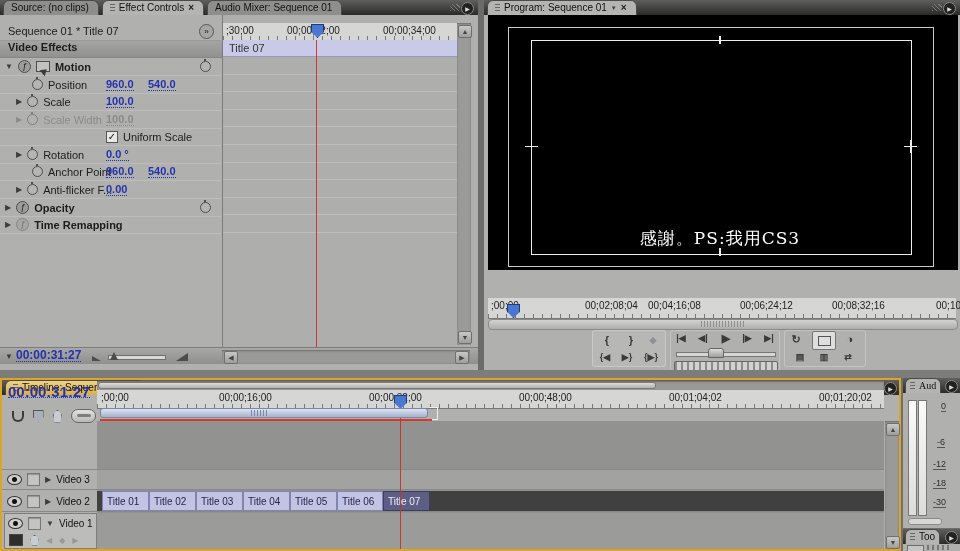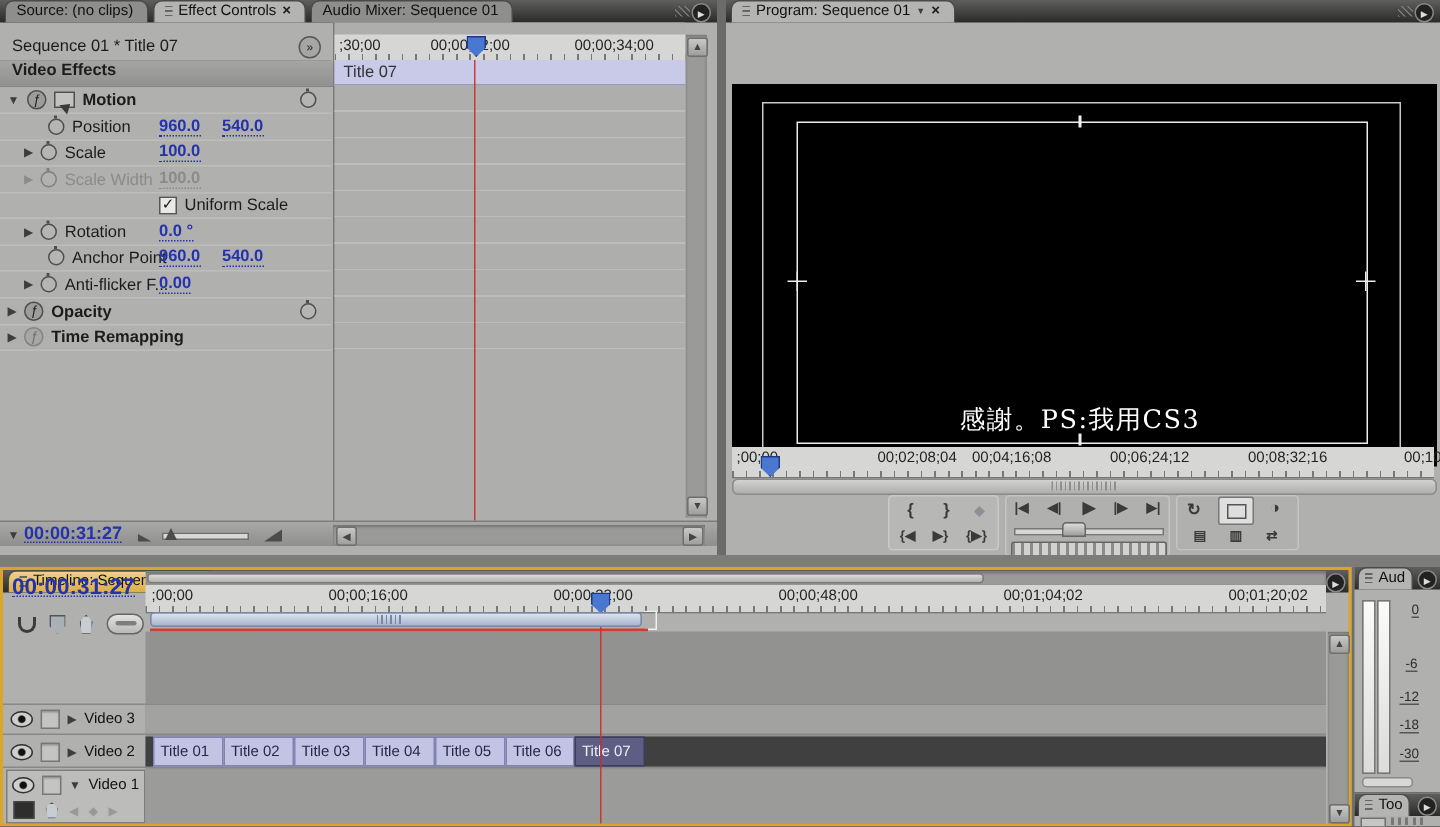--- a/index.html
+++ b/index.html
@@ -216,21 +216,21 @@
       <div class="tab active">
         <span class="grip"></span>
         <span>Program: Sequence 01</span>
         <span class="tri" style="font-size:6px;">▼</span>
         <span class="xbtn">×</span>
       </div>
       <span class="pgrip" style="right:18px;"></span>
       <span class="pmenu" style="right:4px;">▶</span>
     </div>
 
-    <div class="abs" style="left:4px;top:15px;width:470px;height:255px;background:#000;margin-top:41px;">
+    <div class="abs" style="left:4px;top:15px;width:470px;height:255px;background:#000;">
       <div class="abs" style="left:20px;top:12px;width:424px;height:238px;border:1px solid #c9c9c9;"></div>
       <div class="abs" style="left:43px;top:25px;width:379px;height:213px;border:1px solid #ededed;"></div>
       <span class="crosshair" style="left:37px;top:125px;"></span>
       <span class="crosshair" style="left:416px;top:125px;"></span>
       <span class="vtick" style="left:231px;top:21px;"></span>
       <span class="vtick" style="left:231px;top:233px;"></span>
       <span style="position:absolute;left:232px;top:212px;transform:translateX(-50%);color:#fff;font-size:17px;font-family:'DejaVu Serif',serif;white-space:nowrap;letter-spacing:1px;">感謝。PS:我用CS3</span>
     </div>
 
 
@@ -367,21 +367,21 @@
 
     <span class="redline" style="left:398px;top:38px;height:131px;"></span>
 
     <div class="strack" style="left:883px;top:41px;width:14px;height:128px;"></div>
     <span class="sbtn" style="left:884px;top:43px;">▲</span>
     <span class="sbtn" style="left:884px;top:156px;">▼</span>
   </div>
 
   <div class="panel" style="left:903px;top:378px;width:57px;height:150px;">
     <div class="tabbar" style="height:15px;">
-      <div class="tab active" style="padding:0 4px;margin-left:2px;">
+      <div class="tab active" style="padding:0 4px;margin-left:2px;font-family:Liberation Serif, serif;">
         <span class="grip"></span>
         <span>Aud</span>
       </div>
       <span class="pmenu" style="right:2px;">▶</span>
     </div>
     <span class="meterbar" style="left:5px;top:22px;height:114px;"></span>
     <span class="meterbar" style="left:15px;top:22px;height:114px;"></span>
     <span class="mlabel" style="left:38px;top:24px;">0</span>
     <span class="mlabel" style="left:34px;top:60px;">-6</span>
     <span class="mlabel" style="left:30px;top:82px;">-12</span>

